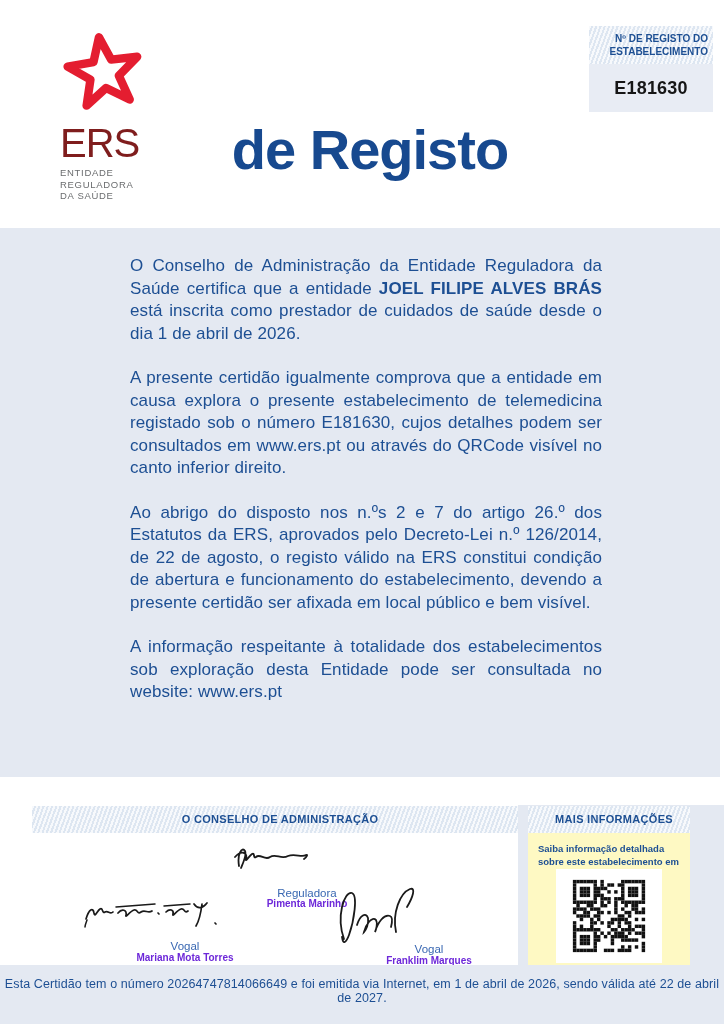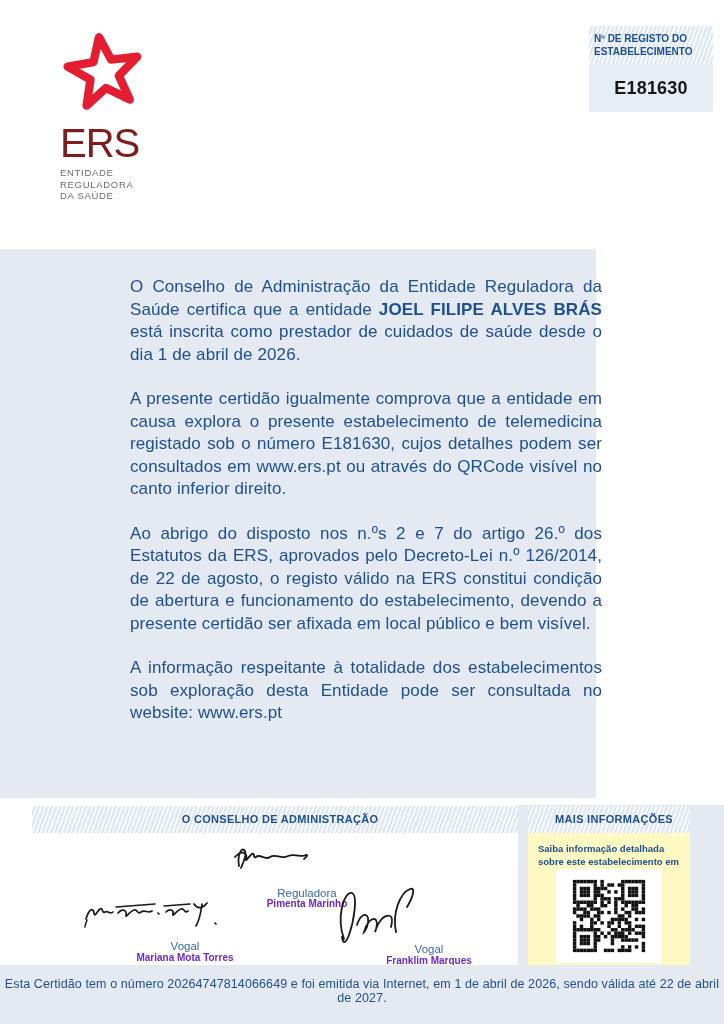--- a/index.html
+++ b/index.html
@@ -29,32 +29,32 @@
     font-size:56px; line-height:56px; letter-spacing:-1px;
   }
 
   .striped {
     background:repeating-linear-gradient(110deg,
       #f7f9fc 0px, #f7f9fc 2px, #dde6f1 2px, #dde6f1 4px);
     text-align:center;
   }
   .regbox { position:absolute; left:589px; top:26px; width:124px; }
   .regbox-label {
-    padding:7px 5px 6px 5px; text-align:left;
+    padding:7px 5px 6px 5px; text-align:right;
     color:#1d4f93; font-weight:700; font-size:10px; line-height:12.5px;
   }
   .regbox-value {
     background:#e8ecf4; height:48px; line-height:48px;
     text-align:center; color:#161616; font-weight:700; font-size:18px;
     letter-spacing:0.2px;
   }
 
   
   .main-box {
-    position:absolute; left:0; top:249px; width:596px; height:549px;
+    position:absolute; left:0; top:228px; width:720px; height:549px;
     background:#e4e9f2;
   }
   .main-text {
     position:absolute; left:130px; top:27px; width:472px;
     color:#1d4f93; font-size:17px; line-height:22.5px;
     text-align:justify; letter-spacing:0.1px;
   }
   .main-text p { margin-bottom:22px; }
   .main-text strong { font-weight:700; }
 
@@ -118,21 +118,21 @@
       <path d="M50 7 L60.6 35.4 L91.8 36.4 L67.1 55.6 L75.9 85.6 L50 68 L24.1 85.6 L32.9 55.6 L8.2 36.4 L39.4 35.4 Z" fill="none" stroke="#e41d30" stroke-width="10" stroke-linejoin="round" transform="rotate(-8 50 50)"></path>
     </svg>
     <div class="logo-ers">ERS</div>
     <div class="logo-sub">
       <div>ENTIDADE</div>
       <div>REGULADORA</div>
       <div>DA SAÚDE</div>
     </div>
   </div>
 
-  <h1 class="doc-title"><br></h1>
+  <h1 class="doc-title"><br><span>de Registo</span></h1>
 
   <div class="regbox">
     <div class="regbox-label striped">Nº DE REGISTO DO ESTABELECIMENTO</div>
     <div class="regbox-value">E181630</div>
   </div>
 
   <section class="main-box">
     <div class="main-text">
       <p><span>O Conselho de Administração da Entidade Reguladora da Saúde certifica que a entidade </span><strong>JOEL FILIPE ALVES BRÁS</strong><span> está inscrita como prestador de cuidados de saúde desde o dia 1 de abril de 2026.</span></p>
       <p>A presente certidão igualmente comprova que a entidade em causa explora o presente estabelecimento de telemedicina registado sob o número E181630, cujos detalhes podem ser consultados em www.ers.pt ou através do QRCode visível no canto inferior direito.</p>

